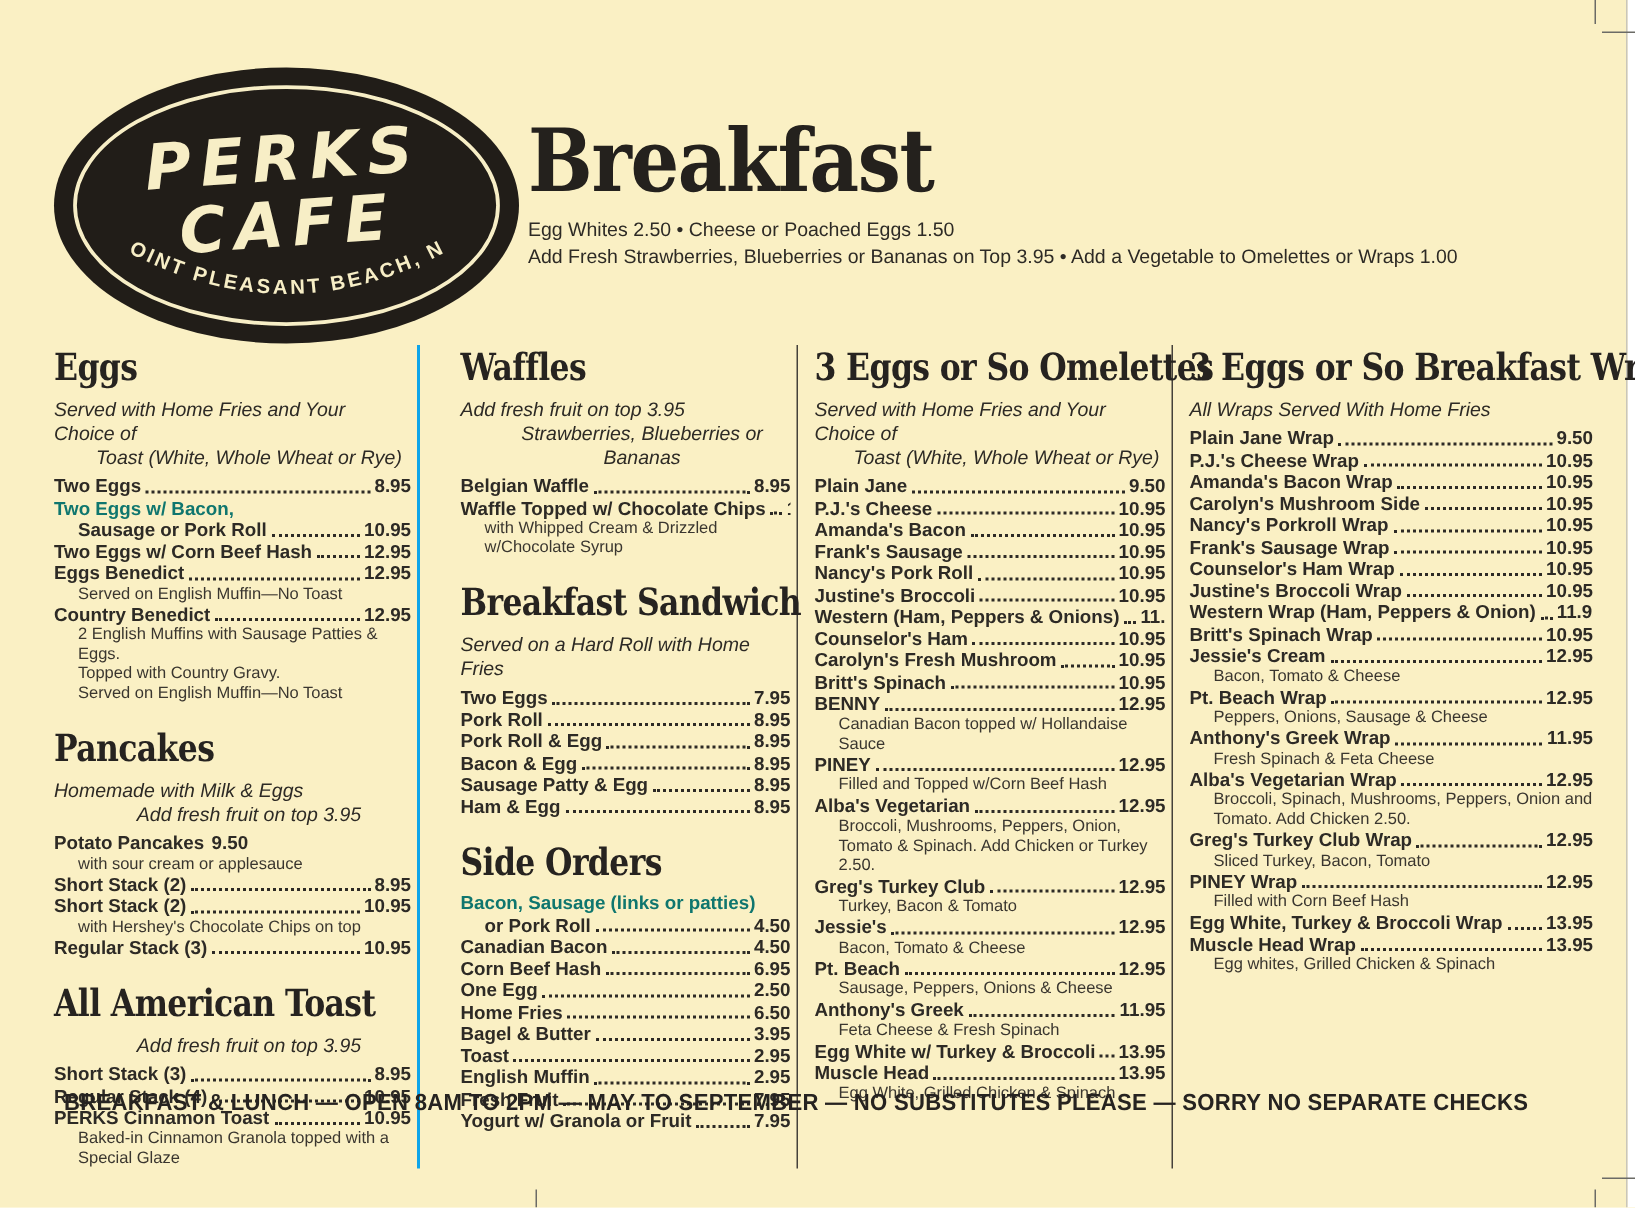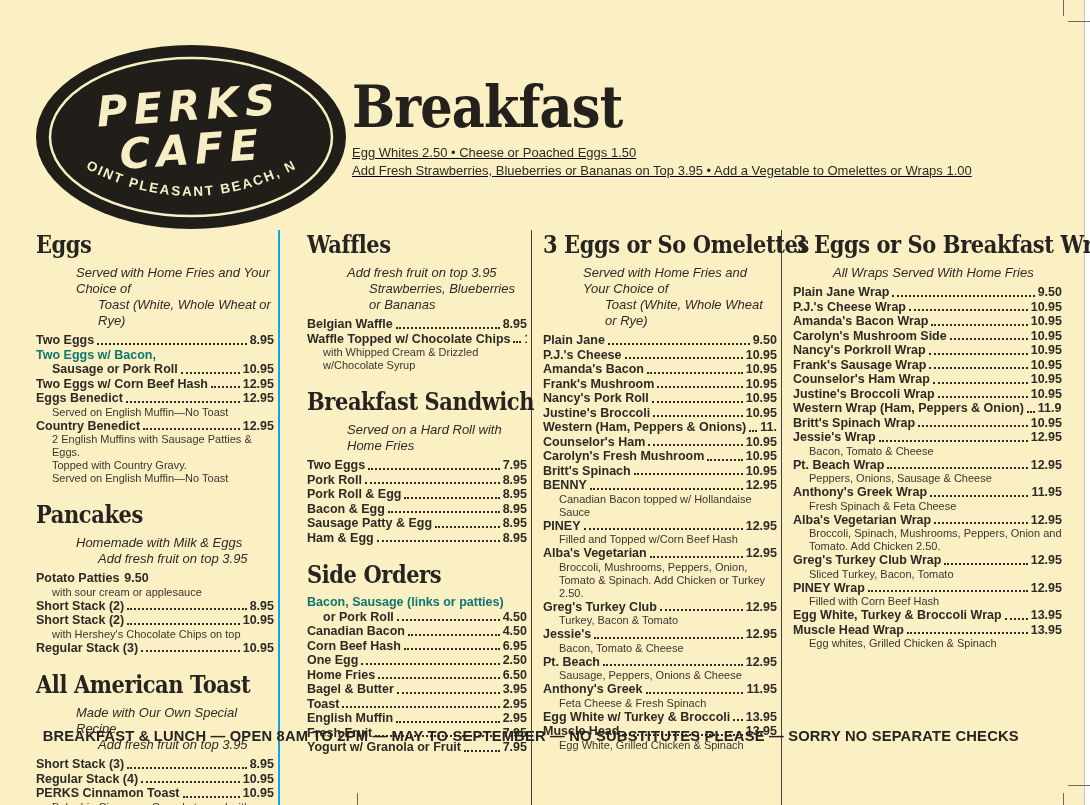--- a/index.html
+++ b/index.html
@@ -18,43 +18,43 @@
   .logo{position:absolute;left:35px;top:44px;width:312px;height:186px;}
   
   .title-block{position:absolute;left:352px;top:76px;}
   .main-title{
     margin:0;
     font-family:"DejaVu Serif",serif;font-weight:700;
     font-size:58px;line-height:62px;color:#24211d;
     transform:scaleX(.88);transform-origin:left center;white-space:nowrap;
     letter-spacing:-1px;
   }
-  .title-notes{margin-top:6px;text-decoration:underline;}
+  .title-notes{margin-top:6px;}
   .title-notes p{margin:0;font-size:13px;line-height:18px;color:#2d2a25;}
   
   .menu{
     position:absolute;left:36px;top:230px;width:1026px;min-height:482px;
     display:flex;align-items:stretch;
   }
   .col{box-sizing:border-box;}
   .col-1{width:242px;padding-right:4px;}
   .col-2{width:253px;border-left:2px solid #0ea5e9;padding-left:27px;padding-right:4px;}
   .col-3{width:250px;border-left:1px solid #45413a;padding-left:11px;padding-right:4px;}
   .col-4{width:281px;border-left:1px solid #45413a;padding-left:11px;}
   .menu-section + .menu-section{margin-top:15px;}
   .sec-header{
     margin:0 0 5px;
     font-family:"DejaVu Serif",serif;font-weight:700;
     font-size:25px;line-height:30px;color:#262320;
     transform:scaleX(.84);transform-origin:left center;
     white-space:nowrap;letter-spacing:-.5px;
   }
   .note{margin:0;font-style:italic;font-size:13px;line-height:16px;color:#2d2a25;}
-  .note.indent{padding-left:22px;}
-  .note-block{margin-bottom:4px;margin-left:40px;}
+  .note.indent{padding-left:22px;text-align:center;}
+  .note-block{margin-bottom:4px;}
   .pre-line{margin:0;font-weight:700;font-size:12.5px;line-height:14.5px;color:#0f766e;}
   .item-row{
     display:flex;align-items:flex-end;overflow:hidden;
     font-weight:700;font-size:12.5px;line-height:14.5px;color:#2d2a25;
   }
   .item-row.indent .item-name{padding-left:16px;}
   .item-name{white-space:nowrap;}
   .item-name.inline-price{white-space:normal;}
   .dots{flex:1 1 10px;min-width:8px;margin:0 3px 3px 3px;border-bottom:2px dotted #2d2a25;height:0;}
   .price{white-space:nowrap;}
@@ -143,21 +143,21 @@
           <p class="sub">Topped with Country Gravy.</p>
           <p class="sub">Served on English Muffin—No Toast</p>
         </section>
         <section class="menu-section">
           <h2 class="sec-header">Pancakes</h2>
           <div class="note-block">
             <p class="note">Homemade with Milk &amp; Eggs</p>
             <p class="note indent">Add fresh fruit on top 3.95</p>
           </div>
           <div class="item-row">
-            <span class="item-name inline-price">Potato Patties</span>
+            <span class="item-name inline-price">Potato Pancakes</span>
             <span class="price inline">9.50</span>
           </div>
           <p class="sub">with sour cream or applesauce</p>
           <div class="item-row">
             <span class="item-name">Short Stack (2)</span>
             <span class="dots"></span>
             <span class="price">8.95</span>
           </div>
           <div class="item-row">
             <span class="item-name">Short Stack (2)</span>
@@ -167,21 +167,20 @@
           <p class="sub">with Hershey's Chocolate Chips on top</p>
           <div class="item-row">
             <span class="item-name">Regular Stack (3)</span>
             <span class="dots"></span>
             <span class="price">10.95</span>
           </div>
         </section>
         <section class="menu-section">
           <h2 class="sec-header">All American Toast</h2>
           <div class="note-block">
-            <p class="note">Made with Our Own Special Recipe</p>
             <p class="note indent">Add fresh fruit on top 3.95</p>
           </div>
           <div class="item-row">
             <span class="item-name">Short Stack (3)</span>
             <span class="dots"></span>
             <span class="price">8.95</span>
           </div>
           <div class="item-row">
             <span class="item-name">Regular Stack (4)</span>
             <span class="dots"></span>
@@ -321,21 +320,21 @@
             <span class="item-name">P.J.'s Cheese</span>
             <span class="dots"></span>
             <span class="price">10.95</span>
           </div>
           <div class="item-row">
             <span class="item-name">Amanda's Bacon</span>
             <span class="dots"></span>
             <span class="price">10.95</span>
           </div>
           <div class="item-row">
-            <span class="item-name">Frank's Mushroom</span>
+            <span class="item-name">Frank's Sausage</span>
             <span class="dots"></span>
             <span class="price">10.95</span>
           </div>
           <div class="item-row">
             <span class="item-name">Nancy's Pork Roll</span>
             <span class="dots"></span>
             <span class="price">10.95</span>
           </div>
           <div class="item-row">
             <span class="item-name">Justine's Broccoli</span>
@@ -467,21 +466,21 @@
             <span class="item-name">Western Wrap (Ham, Peppers &amp; Onion)</span>
             <span class="dots"></span>
             <span class="price">11.95</span>
           </div>
           <div class="item-row">
             <span class="item-name">Britt's Spinach Wrap</span>
             <span class="dots"></span>
             <span class="price">10.95</span>
           </div>
           <div class="item-row">
-            <span class="item-name">Jessie's Wrap</span>
+            <span class="item-name">Jessie's Cream</span>
             <span class="dots"></span>
             <span class="price">12.95</span>
           </div>
           <p class="sub">Bacon, Tomato &amp; Cheese</p>
           <div class="item-row">
             <span class="item-name">Pt. Beach Wrap</span>
             <span class="dots"></span>
             <span class="price">12.95</span>
           </div>
           <p class="sub">Peppers, Onions, Sausage &amp; Cheese</p>

